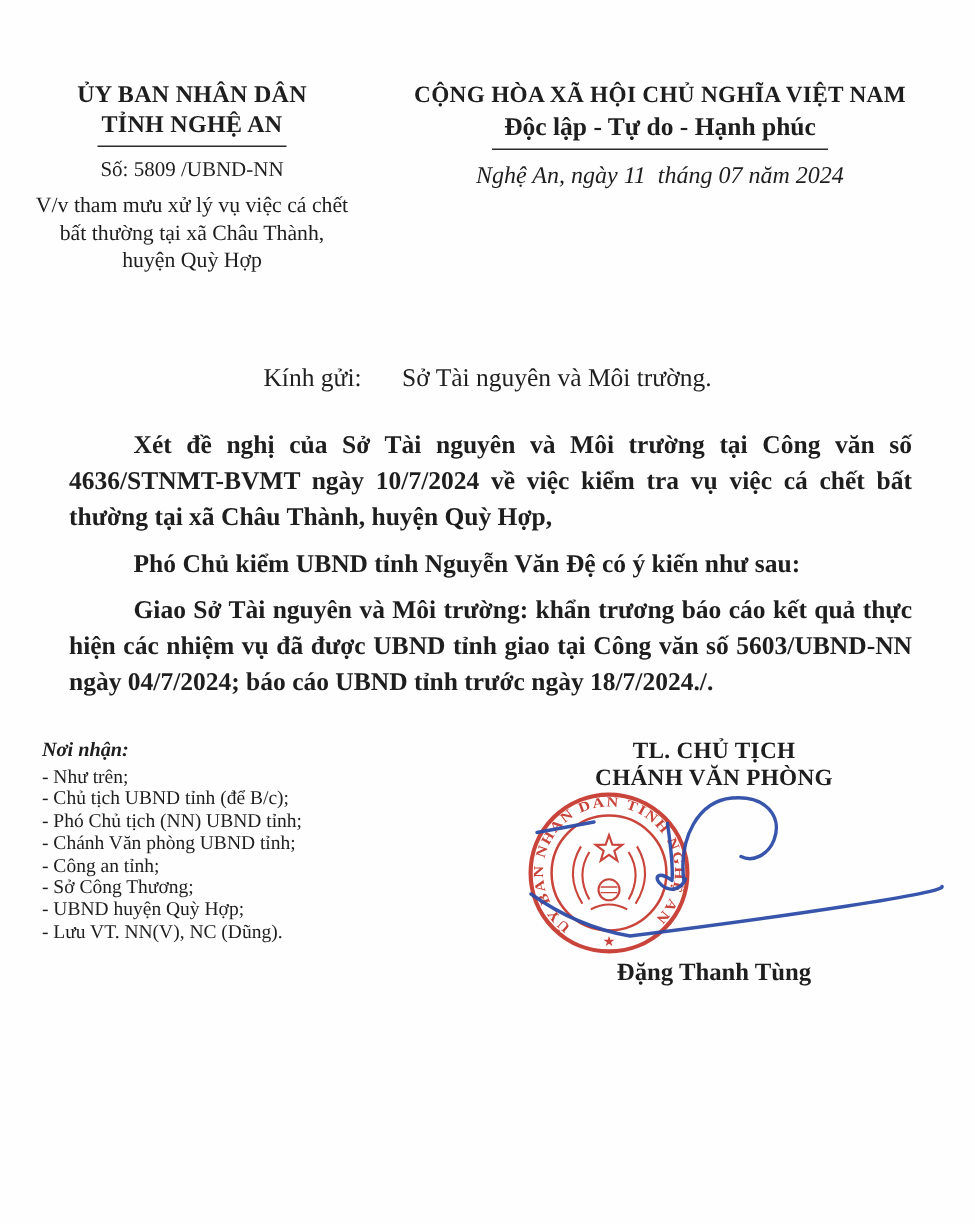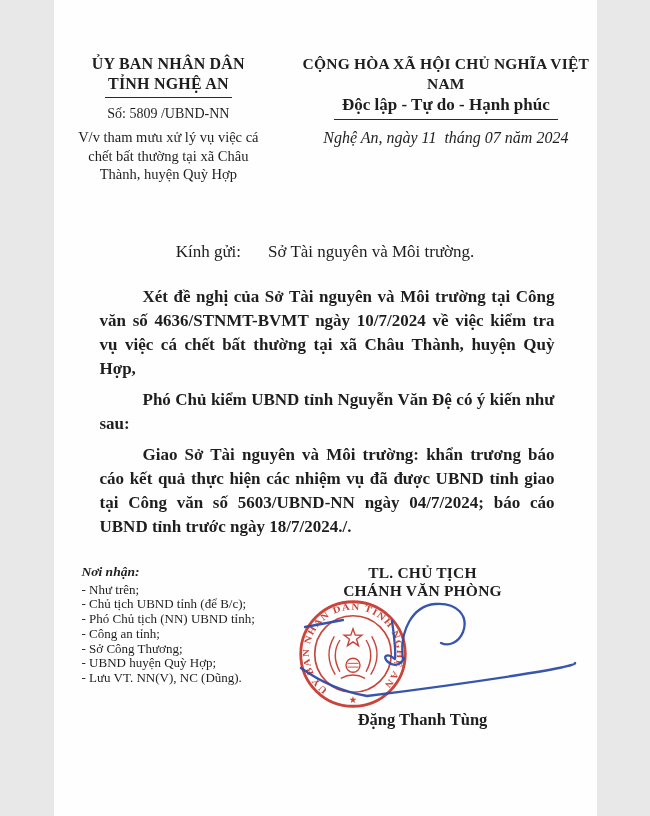--- a/index.html
+++ b/index.html
@@ -1,18 +1,18 @@
 <!DOCTYPE html>
 <html><head>
 <meta charset="utf-8">
 <style>
   html, body { margin:0; padding:0; background:#e8e8e8; }
   .page {
     position:relative;
-    width:543px; height:816px;
+    width:650px; height:816px;
     margin:0 auto;
     background:#fefefe;
     color:#1e1e1e;
     font-family:"Liberation Serif","DejaVu Serif",serif;
     overflow:hidden;
     box-sizing:border-box;
   }
   
   .header { display:flex; padding-top:54px; }
   .h-left { width:212px; margin-left:22px; text-align:center; }
@@ -71,20 +71,21 @@
     <p>Phó Chủ kiểm UBND tỉnh Nguyễn Văn Đệ có ý kiến như sau:</p>
     <p>Giao Sở Tài nguyên và Môi trường: khẩn trương báo cáo kết quả thực hiện các nhiệm vụ đã được UBND tỉnh giao tại Công văn số 5603/UBND-NN ngày 04/7/2024; báo cáo UBND tỉnh trước ngày 18/7/2024./.</p>
   </div>
 
   <div class="footer">
     <div class="f-left">
       <div class="recipients-label">Nơi nhận:</div>
       <div class="recipient">- Như trên;</div>
       <div class="recipient">- Chủ tịch UBND tỉnh (để B/c);</div>
       <div class="recipient">- Phó Chủ tịch (NN) UBND tỉnh;</div>
+      <div class="recipient">- Chánh Văn phòng UBND tỉnh;</div>
       <div class="recipient">- Công an tỉnh;</div>
       <div class="recipient">- Sở Công Thương;</div>
       <div class="recipient">- UBND huyện Quỳ Hợp;</div>
       <div class="recipient">- Lưu VT. NN(V), NC (Dũng).</div>
     </div>
     <div class="f-right">
       <div class="sig-title">TL. CHỦ TỊCH</div>
       <div class="sig-title">CHÁNH VĂN PHÒNG</div>
 
       <div class="stamp-area">

